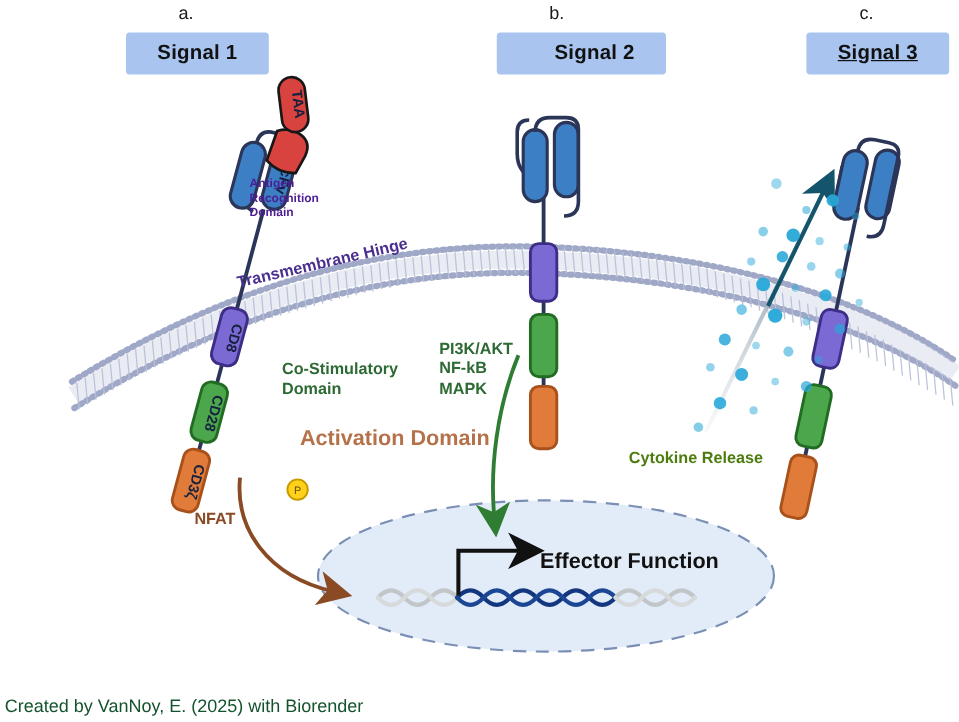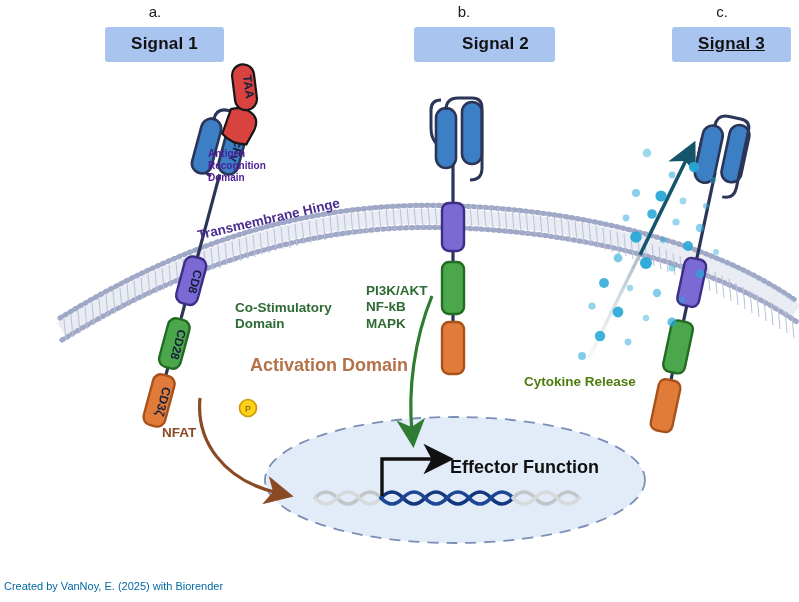--- a/index.html
+++ b/index.html
@@ -79,22 +79,22 @@
   .lbl-tmhinge{
     left:196px;top:228px;
     font-size:13.5px;
     color:#4b2f8f;
     transform:rotate(-13deg);
     transform-origin:left top;
   }
   .credit{
     position:absolute;
     left:4px;top:580px;
-    font-size:11px;
-    color:#0369a1;
+    font-size:15px;
+    color:#14532d;
     font-family:"Liberation Sans", sans-serif;
   }
   .dom-text{
     font-family:"Liberation Sans", sans-serif;
     font-weight:bold;
     fill:#15213d;
   }
 </style>
 </head>
 <body>

